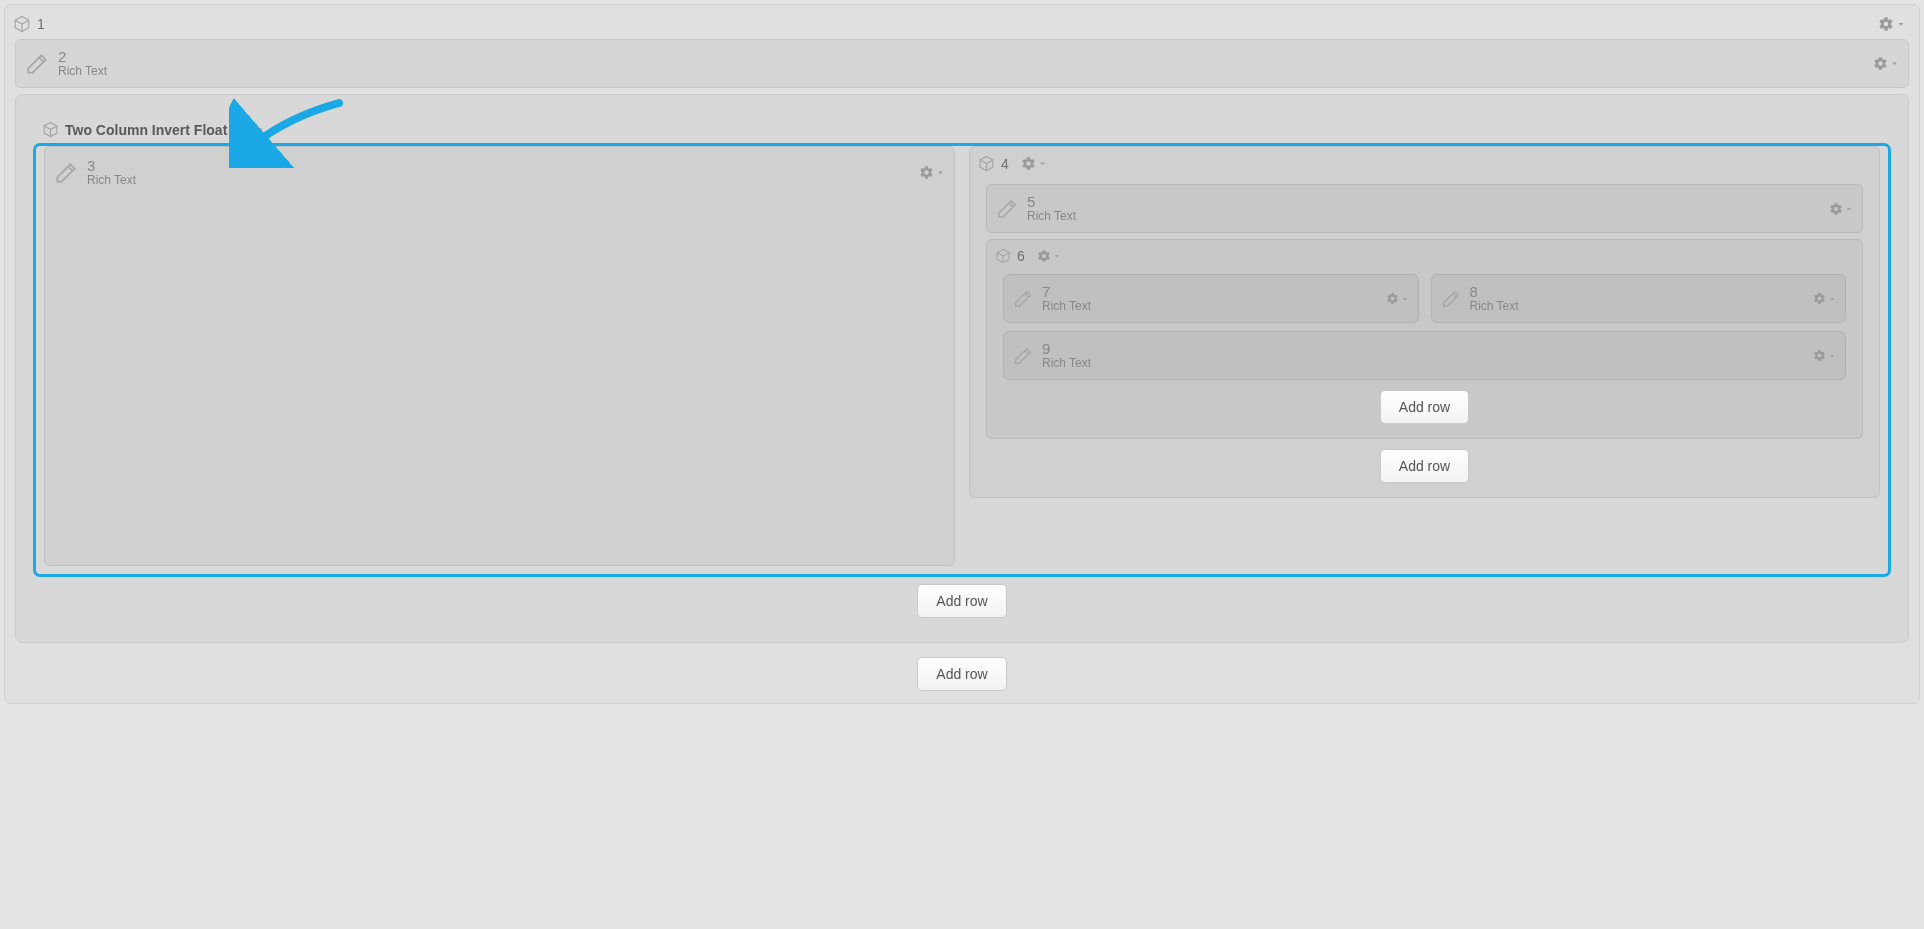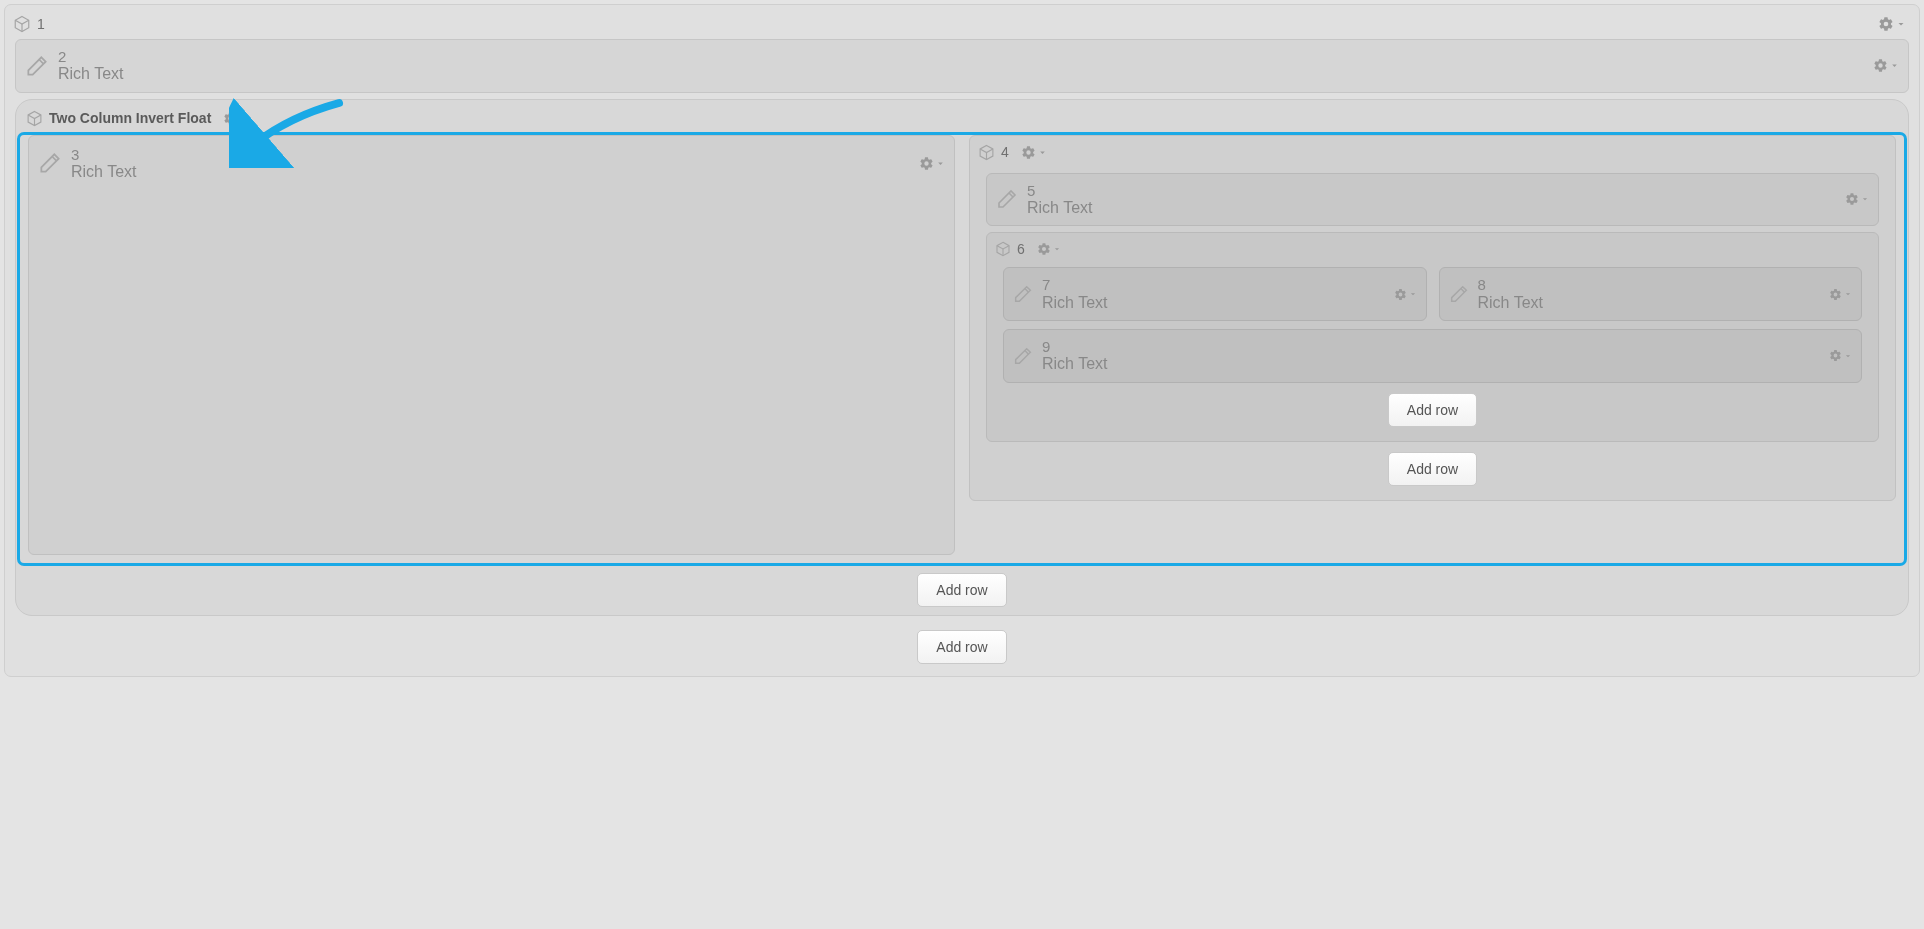--- a/index.html
+++ b/index.html
@@ -46,29 +46,29 @@
     .block-header {
       display: flex;
       align-items: center;
       gap: 8px;
       padding: 4px 2px;
     }
     .edit-icon { color: #a7a7a7; }
     .edit-icon svg { display: block; }
     .block-labels { display: flex; flex-direction: column; line-height: 1.15; }
     .block-num { color: #888; font-size: 15px; }
-    .block-type { color: #888; font-size: 16px; }
+    .block-type { color: #888; font-size: 12px; }
     .block-header .spacer { flex: 1; }
 
     .section {
       background: #d8d8d8;
       border: 1px solid #c9c9c9;
-      border-radius: 17px;
+      border-radius: 7px;
       margin: 6px 6px 6px 6px;
-      padding: 4px;
+      padding: 20px;
     }
     .section-header {
       display: flex;
       align-items: center;
       gap: 6px;
       padding: 6px 6px 8px 6px;
     }
     .section-title { color: #5a5a5a; font-weight: 700; font-size: 14px; }
 
     .two-col {

